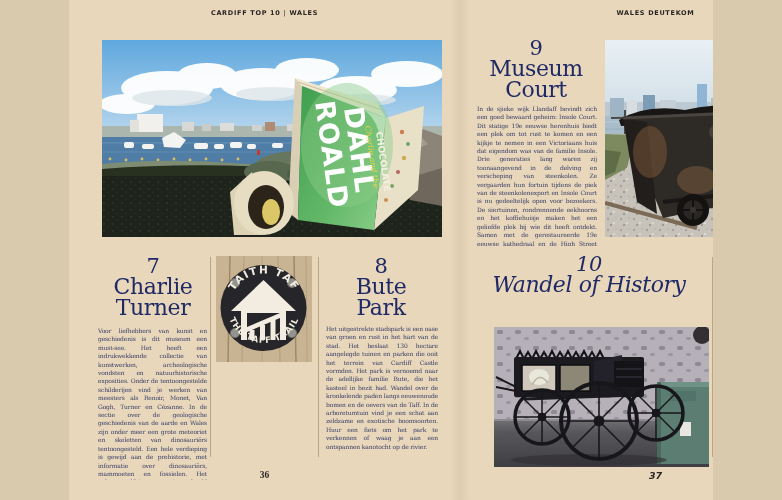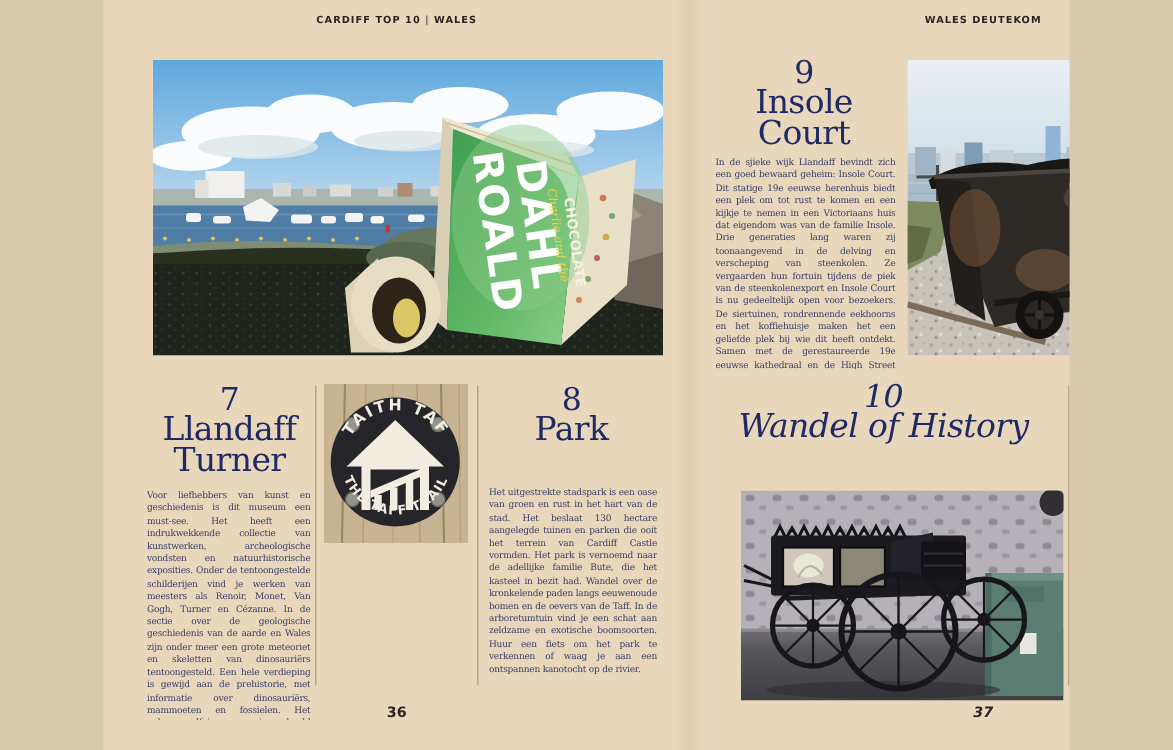--- a/index.html
+++ b/index.html
@@ -159,21 +159,21 @@
         <polygon points="128,152 150,132 160,195 132,195" fill="#ded2b4"></polygon>
         <ellipse cx="162" cy="163" rx="30" ry="32" fill="#e7ddc3"></ellipse>
         <ellipse cx="164" cy="167" rx="18" ry="22" fill="#2c2418"></ellipse>
         <ellipse cx="169" cy="172" rx="9" ry="13" fill="#dcc766"></ellipse>
       </g>
     </g>
   </svg>
 
   <div class="heading" style="left:26px;top:256px;width:116px;">
     <span class="num">7</span>
-    <span class="t">Llandaff</span>
+    <span class="t">Charlie</span>
     <span class="t">Turner</span>
   </div>
   <div class="bodycopy" style="left:29px;top:327px;width:109px;height:153px;">Voor liefhebbers van kunst en geschiedenis is dit museum een must-see. Het heeft een indrukwekkende collectie van kunstwerken, archeologische vondsten en natuurhistorische exposities. Onder de tentoongestelde schilderijen vind je werken van meesters als Renoir, Monet, Van Gogh, Turner en Cézanne. In de sectie over de geologische geschiedenis van de aarde en Wales zijn onder meer een grote meteoriet en skeletten van dinosauriërs tentoongesteld. Een hele verdieping is gewijd aan de prehistorie, met informatie over dinosauriërs, mammoeten en fossielen. Het gebouw zelf is een mooi voorbeeld van de neoklassieke architectuur uit de Victoriaanse periode. En nog een pluspunt: het heeft gratis entree.</div>
 
   <div class="rule" style="left:141px;top:257px;height:200px;"></div>
 
   <svg class="photo" style="left:147px;top:256px;" width="96" height="106" viewBox="0 0 96 106">
     <defs>
       <path id="arcTop" d="M 13.5,52 A 34,34 0 0 1 82.5,52" fill="none"></path>
       <path id="arcBot" d="M 11,50 A 37,37 0 0 0 85,50" fill="none"></path>
@@ -207,31 +207,32 @@
     </text>
     <text font-family="DejaVu Sans, sans-serif" font-size="8.5" font-weight="bold" fill="#f2ede0" letter-spacing="1">
       <textPath href="#arcBot" startOffset="50%" text-anchor="middle">THE TAFF TRAIL</textPath>
     </text>
   </svg>
 
   <div class="rule" style="left:249px;top:257px;height:200px;"></div>
 
   <div class="heading" style="left:252px;top:256px;width:120px;">
     <span class="num">8</span>
+    <span class="t">Bute</span>
     <span class="t">Park</span>
   </div>
   <div class="bodycopy" style="left:257px;top:325px;width:112px;height:132px;">Het uitgestrekte stadspark is een oase van groen en rust in het hart van de stad. Het beslaat 130 hectare aangelegde tuinen en parken die ooit het terrein van Cardiff Castle vormden. Het park is vernoemd naar de adellijke familie Bute, die het kasteel in bezit had. Wandel over de kronkelende paden langs eeuwenoude bomen en de oevers van de Taff. In de arboretumtuin vind je een schat aan zeldzame en exotische boomsoorten. Huur een fiets om het park te verkennen of waag je aan een ontspannen kanotocht op de rivier.</div>
 
-  <div class="pagenum" style="left:0;">36</div>
+  <div class="pagenum" style="left:0;font-family:Liberation Serif, serif;">36</div>
 
   <div class="gutter"></div>
 
   <div class="heading" style="left:406px;top:38px;width:122px;">
     <span class="num">9</span>
-    <span class="t">Insole</span>
+    <span class="t">Museum</span>
     <span class="t">Court</span>
   </div>
   <div class="bodycopy" style="left:408px;top:105px;width:120px;height:141px;">In de sjieke wijk Llandaff bevindt zich een goed bewaard geheim: Insole Court. Dit statige 19e eeuwse herenhuis biedt een plek om tot rust te komen en een kijkje te nemen in een Victoriaans huis dat eigendom was van de familie Insole. Drie generaties lang waren zij toonaangevend in de delving en verscheping van steenkolen. Ze vergaarden hun fortuin tijdens de piek van de steenkolenexport en Insole Court is nu gedeeltelijk open voor bezoekers. De siertuinen, rondrennende eekhoorns en het koffiehuisje maken het een geliefde plek bij wie dit heeft ontdekt. Samen met de gerestaureerde 19e eeuwse kathedraal en de High Street met lokale winkels en pubs ademt deze hele wijk een dorps sfeertje.</div>
 
   <svg class="photo" style="left:536px;top:40px;" width="219" height="197" viewBox="0 0 219 197">
     <defs>
       <linearGradient id="sky2" x1="0" y1="0" x2="0" y2="1">
         <stop offset="0" stop-color="#e9f0f4"></stop>
           <stop offset="1" stop-color="#cfdde7"></stop>
       </linearGradient>

